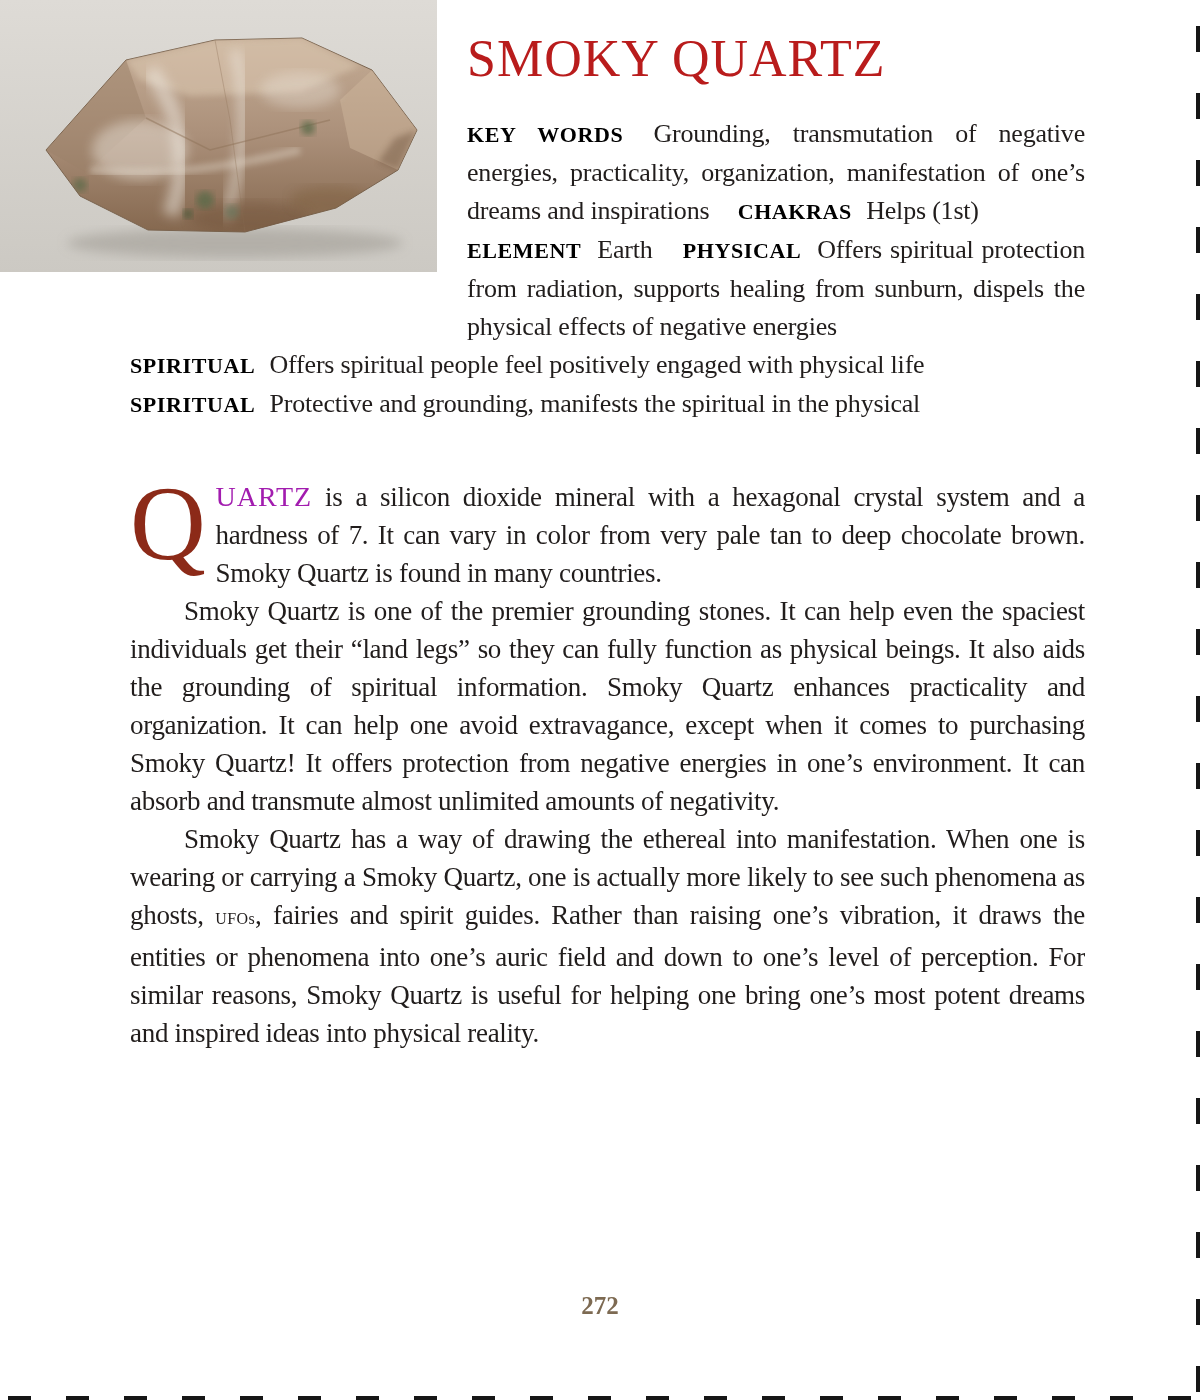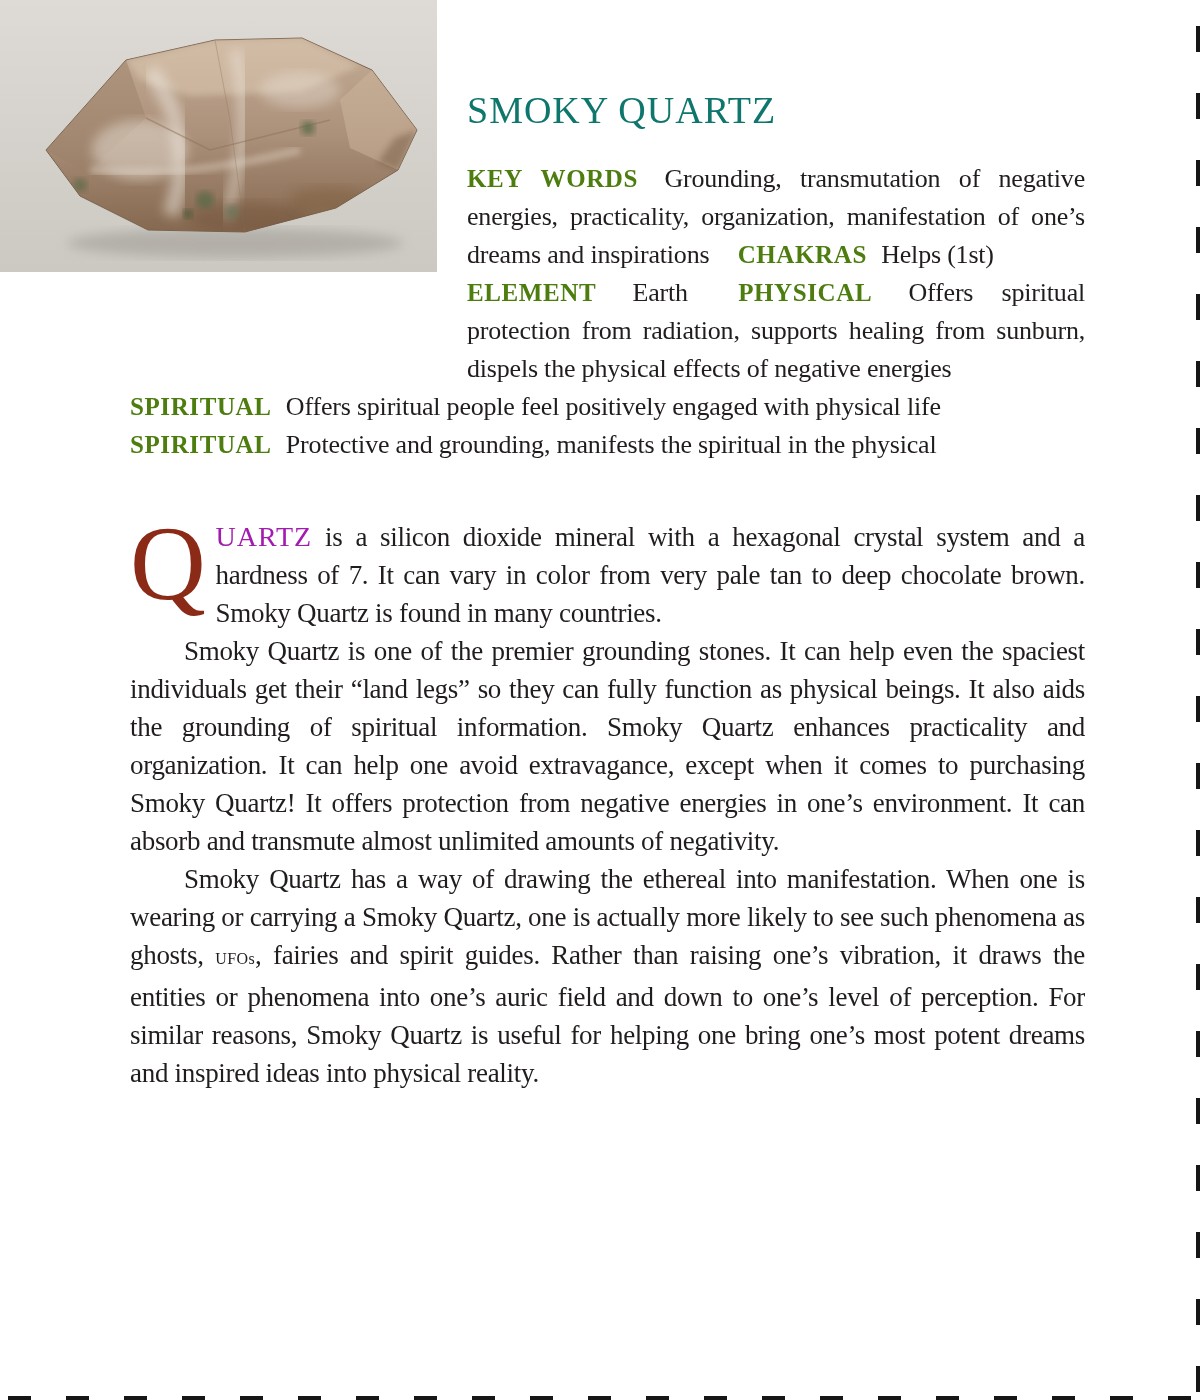--- a/index.html
+++ b/index.html
@@ -15,39 +15,39 @@
 
   
   .photo {
     position:absolute; left:0; top:0;
     width:437px; height:272px;
   }
   .photo svg { display:block; width:100%; height:100%; }
   .photo-spacer { float:left; width:337px; height:280px; }
 
   h1.title {
-    margin:90px 0 0 0;
+    margin:30px 0 0 0;
     font-weight:400;
-    font-size:38px; line-height:1.1;
+    font-size:52px; line-height:1.1;
     letter-spacing:1px;
-    color:#0f766e;
+    color:#b91c1c;
     font-family:"Liberation Serif", serif;
   }
 
   .attrs {
     margin:28px 0 0 0;
     font-size:26px; line-height:38px;
     letter-spacing:-0.2px;
     text-align:justify;
   }
   .attr-label {
     font-weight:700;
-    font-size:25px;
+    font-size:22px;
     letter-spacing:0.6px;
-    color:#4d7c0f;
+    color:#000000;
     margin-right:8px;
     white-space:nowrap;
   }
   .attr-label.sp { margin-left:22px; }
 
   .body-text { margin-top:54px; }
   .body-text p {
     margin:0;
     font-size:27px; line-height:38px;
     letter-spacing:-0.3px;
@@ -164,16 +164,17 @@
       <span>Protective and grounding, manifests the spiritual in the physical</span>
     </p>
 
     <div class="body-text">
       <p><span class="dropcap">Q</span><span class="lead-caps">UARTZ</span><span> is a silicon dioxide mineral with a hexagonal crystal system and a hardness of 7. It can vary in color from very pale tan to deep chocolate brown. Smoky Quartz is found in many countries.</span></p>
       <p class="indent">Smoky Quartz is one of the premier grounding stones. It can help even the spaciest individuals get their “land legs” so they can fully function as physical beings. It also aids the grounding of spiritual information. Smoky Quartz enhances practicality and organization. It can help one avoid extravagance, except when it comes to purchasing Smoky Quartz! It offers protection from negative energies in one’s environment. It can absorb and transmute almost unlimited amounts of negativity.</p>
       <p class="indent"><span>Smoky Quartz has a way of drawing the ethereal into manifestation. When one is wearing or carrying a Smoky Quartz, one is actually more likely to see such phenomena as ghosts, </span><span class="smallcaps">UFOs</span><span>, fairies and spirit guides. Rather than raising one’s vibration, it draws the entities or phenomena into one’s auric field and down to one’s level of perception. For similar reasons, Smoky Quartz is useful for helping one bring one’s most potent dreams and inspired ideas into physical reality.</span></p>
     </div>
   </div>
 
+  <div class="pagenum">272</div>
 
   <div class="edge-right"></div>
   <div class="edge-bottom"></div>
 </div>
 
 </body></html>

